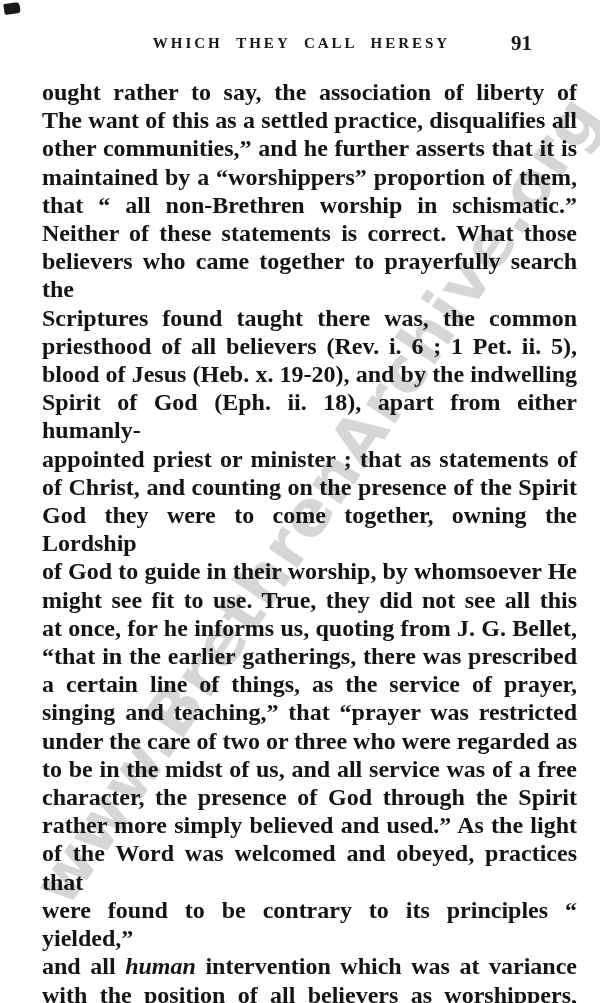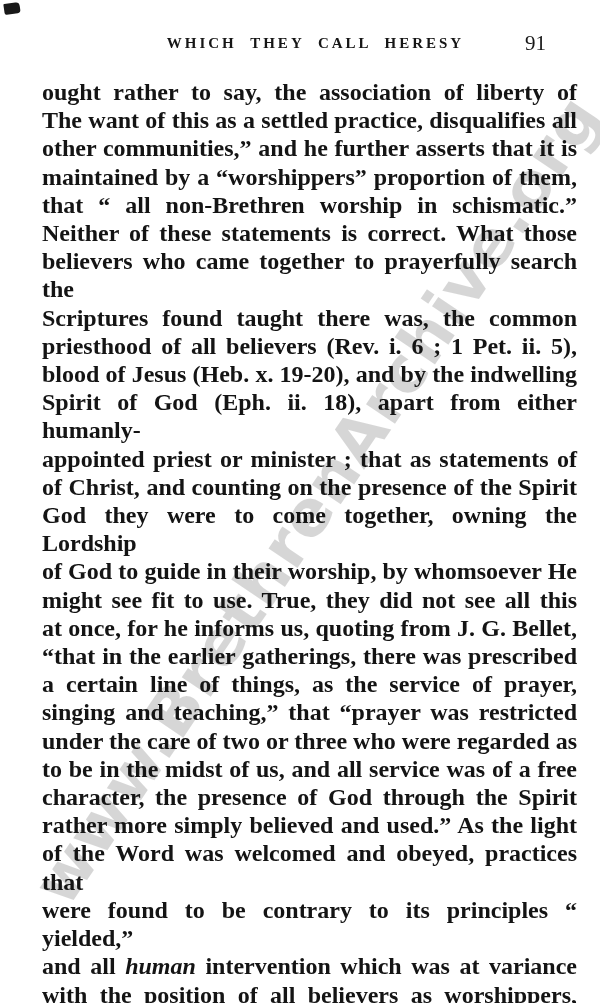--- a/index.html
+++ b/index.html
@@ -38,21 +38,21 @@
     top: 3px;
     width: 16px;
     height: 11px;
     background: #191919;
     border-radius: 1px 4px 3px 2px;
     transform: rotate(-8deg);
     z-index: 2;
   }
   .header {
     position: absolute;
-    left: 42px;
+    left: 28px;
     top: 31px;
     width: 535px;
     height: 26px;
     z-index: 1;
   }
   .running-title {
     position: absolute;
     left: 50%;
     top: 4px;
     transform: translateX(-48%);
@@ -61,21 +61,21 @@
     letter-spacing: 3px;
     word-spacing: 7px;
     color: #161616;
     white-space: nowrap;
   }
   .page-number {
     position: absolute;
     right: -31px; 
     top: 0px;
     transform: translateX(-62px);
-    font-weight: normal;
+    font-weight: bold;
     font-size: 21px;
     color: #161616;
   }
   .text-block {
     position: absolute;
     left: 42px;
     top: 78px;
     width: 535px;
     z-index: 1;
   }

